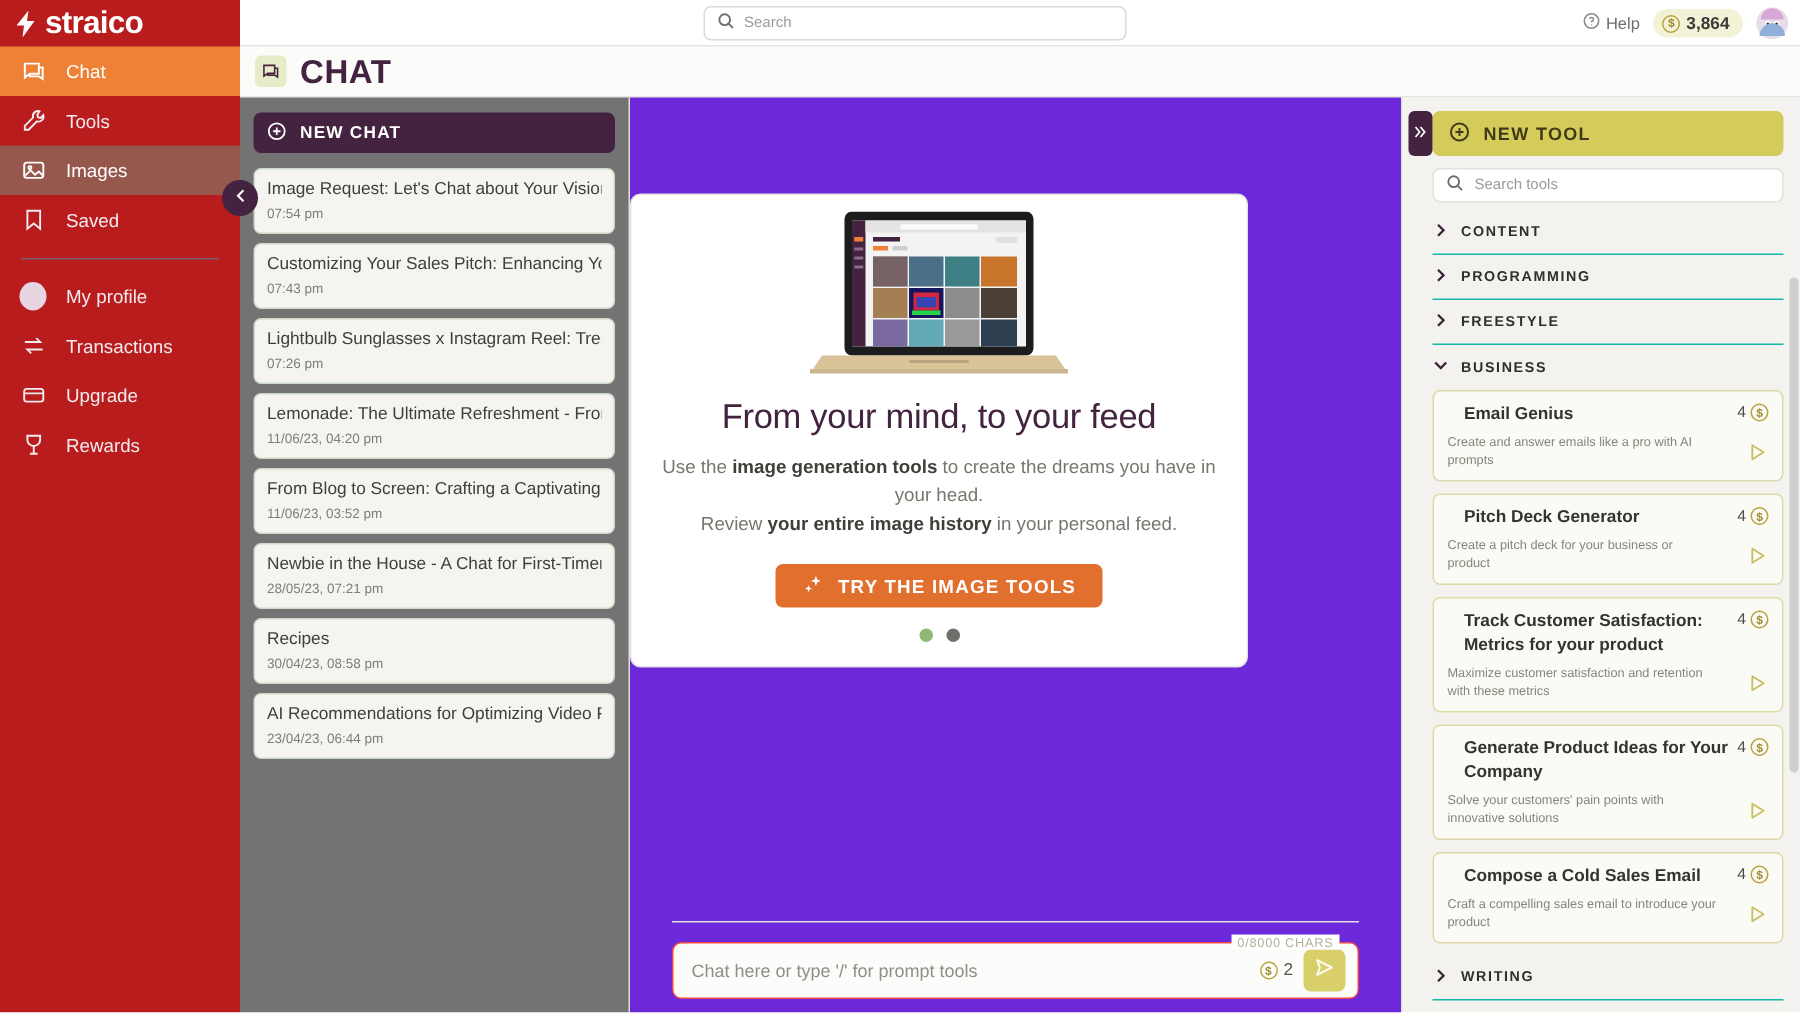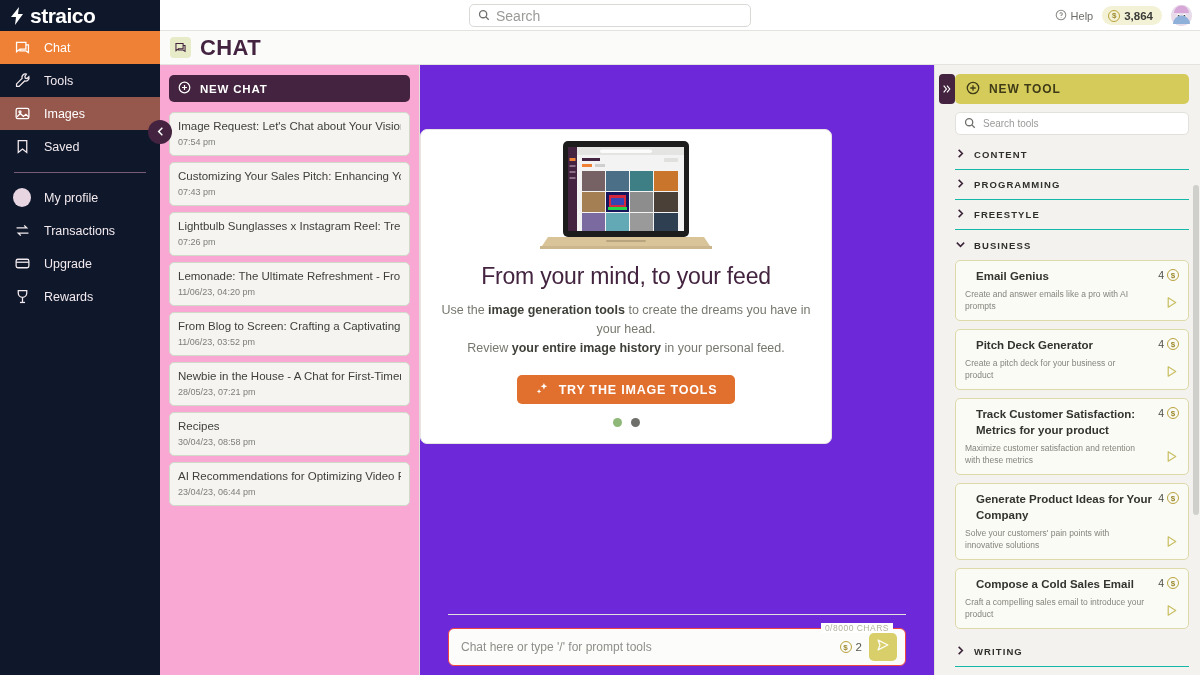--- a/index.html
+++ b/index.html
@@ -7,21 +7,21 @@
     width: 1200px; height: 675px;
     font-family: "Liberation Sans", sans-serif;
     background: #ffffff;
     overflow: hidden;
   }
   .app { position: relative; width: 1200px; height: 675px; display: flex; }
 
   
   .sidebar {
     width: 160px; height: 675px;
-    background: #0f172a;
+    background: #b91c1c;
     flex: 0 0 160px;
     position: relative;
     z-index: 5;
   }
   .brand {
     height: 31px;
     display: flex; align-items: center;
     padding-left: 10px;
     gap: 6px;
   }
@@ -64,21 +64,21 @@
     position: relative; flex: 0 0 31px;
   }
   .search-box {
     position: absolute; left: 309px; top: 4px;
     width: 282px; height: 23px;
     border: 1px solid #d9d9d6; border-radius: 5px;
     background: #fff;
     display: flex; align-items: center; gap: 6px;
     padding-left: 8px;
   }
-  .search-box .ph { color: #9a9a97; font-size: 14px; }
+  .search-box .ph { color: #9a9a97; font-size: 10px; }
   .topbar-right {
     position: absolute; right: 8px; top: 0; height: 31px;
     display: flex; align-items: center; gap: 9px;
   }
   .help-link { display: flex; align-items: center; gap: 4px; color: #6d6d6a; font-size: 11px; cursor: pointer; }
   .credits-pill {
     display: flex; align-items: center; gap: 4px;
     background: #f3f2d6; border-radius: 10px;
     height: 19px; padding: 0 9px 0 6px;
     font-size: 11.5px; font-weight: 700; color: #3b3b38;
@@ -96,21 +96,21 @@
     width: 21px; height: 21px; border-radius: 4px; background: #e7ebc8;
     display: flex; align-items: center; justify-content: center;
   }
   .page-title { font-size: 22px; font-weight: 700; color: #43233f; letter-spacing: 0.4px; }
 
   .body-row { flex: 1 1 auto; display: flex; min-height: 0; }
 
   
   .chatlist {
     width: 260px; flex: 0 0 260px;
-    background: #f9a8d4;
+    background: #737373;
     border-right: 1px solid #e0dfda;
     padding: 10px 9px 0 9px;
     overflow: hidden;
     position: relative;
   }
   .new-chat-btn {
     height: 27px; border-radius: 5px; background: #43233f;
     color: #ffffff; font-size: 11.5px; font-weight: 700; letter-spacing: 0.8px;
     display: flex; align-items: center; gap: 9px; padding-left: 9px;
     cursor: pointer; margin-bottom: 10px;

